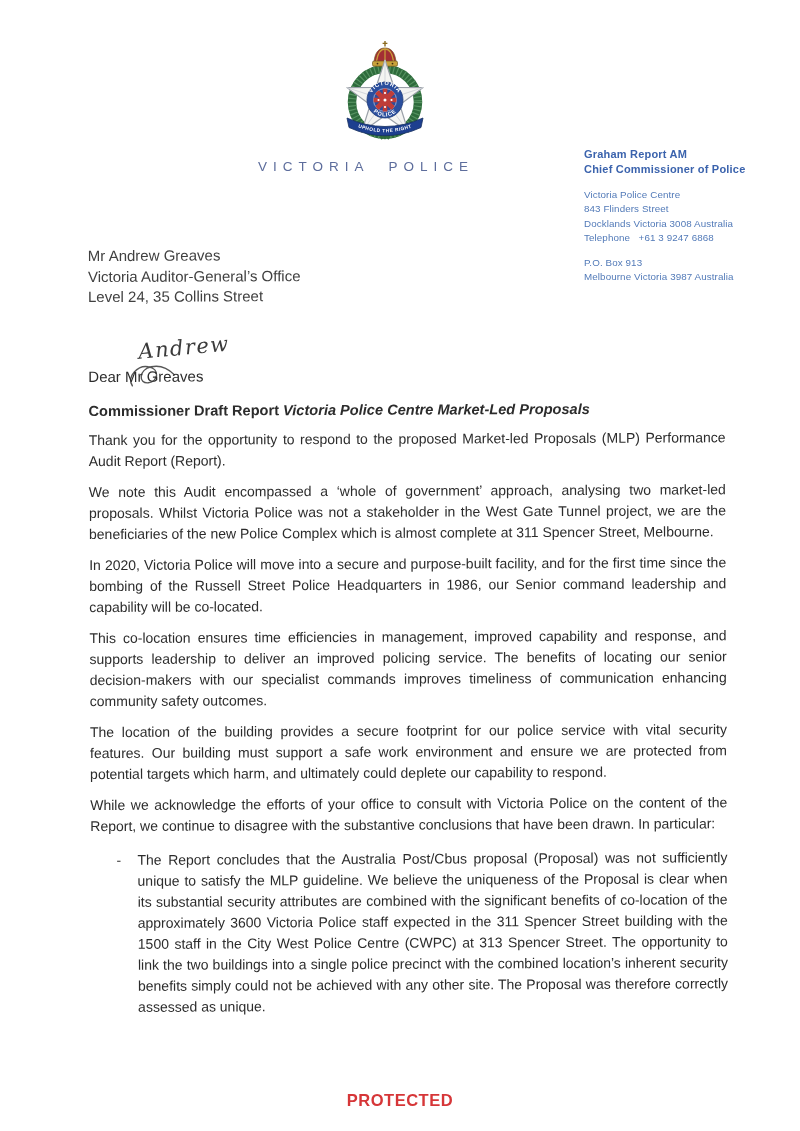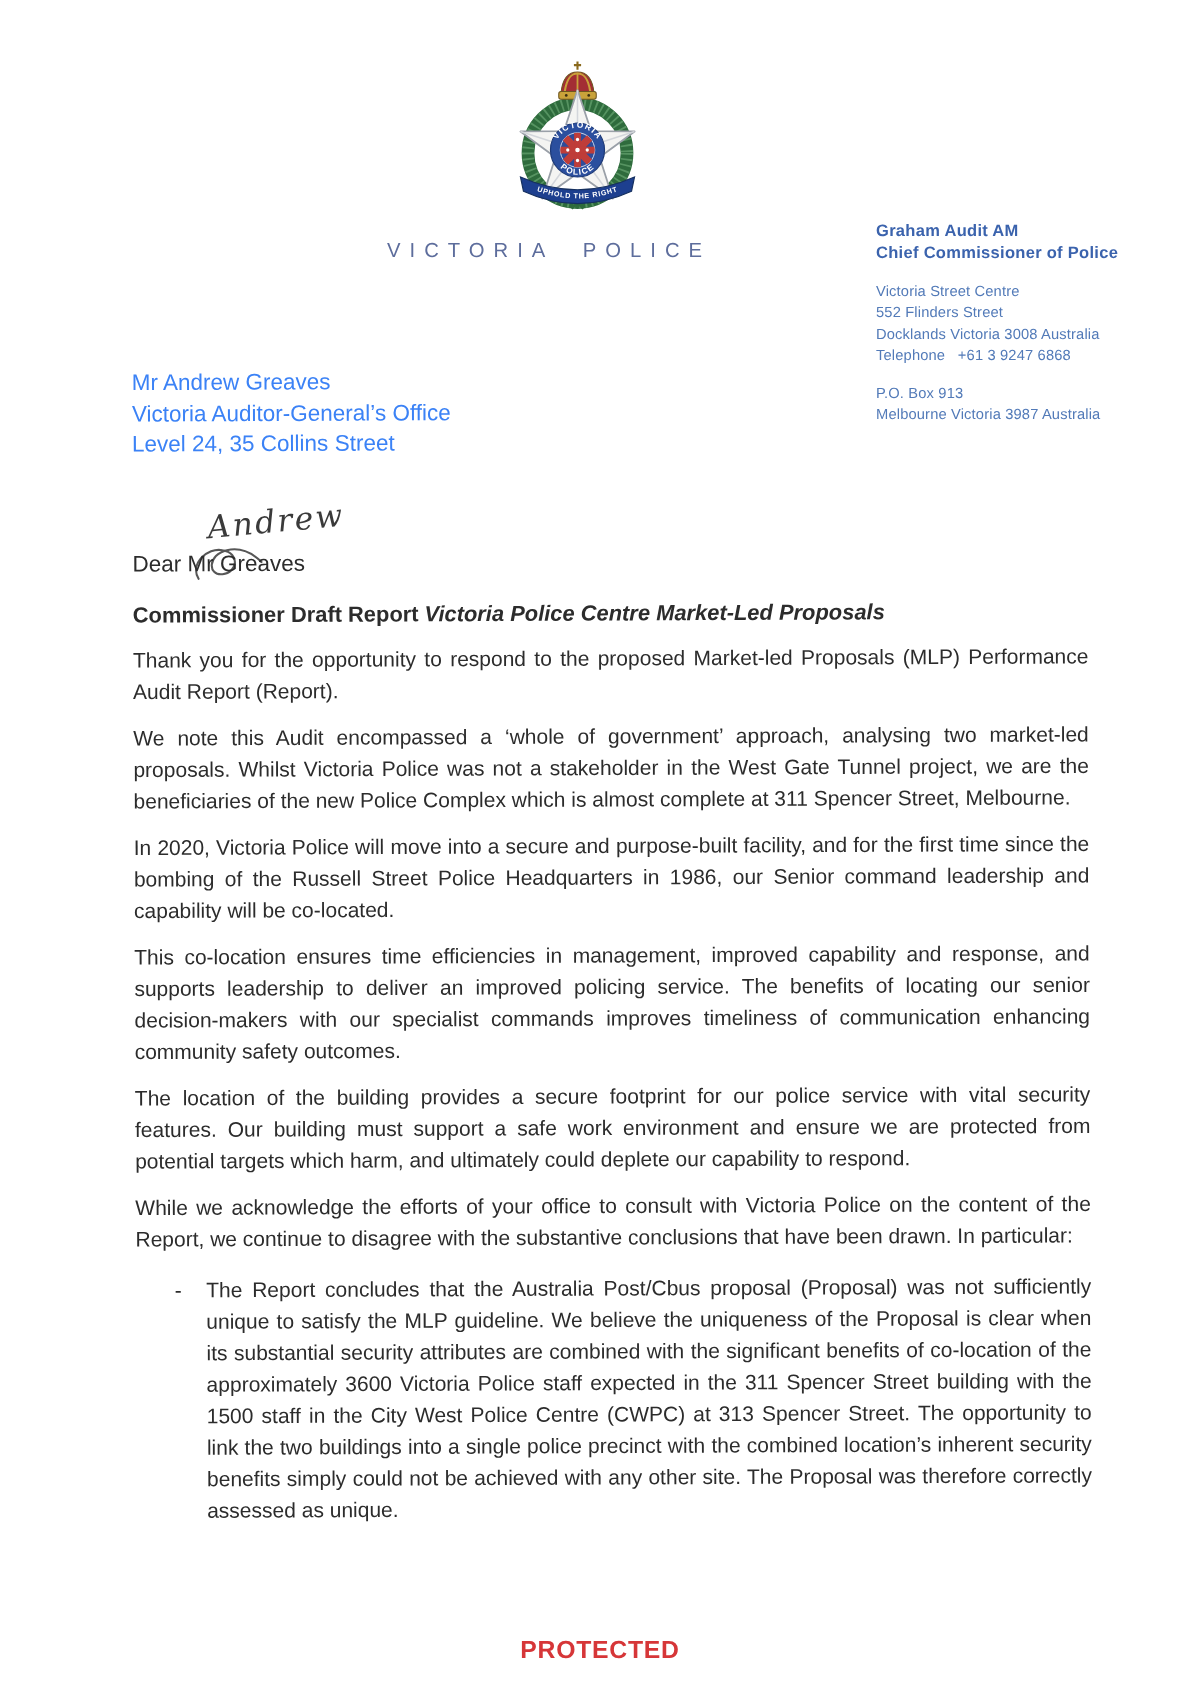--- a/index.html
+++ b/index.html
@@ -15,21 +15,21 @@
     font-weight:400;white-space:nowrap;
   }
   .contact{position:absolute;left:584px;top:147px;width:210px;}
   .officer-name,.officer-title{
     font-size:11px;font-weight:bold;color:#3b63ad;line-height:15px;letter-spacing:.2px;
   }
   .contact-group{margin-top:11px;}
   .contact-line{font-size:9.8px;color:#527ab8;line-height:14.3px;white-space:pre-wrap;letter-spacing:.1px;}
   
   .scanned{position:absolute;left:0;top:0;width:800px;height:1131px;transform:rotate(-0.25deg);transform-origin:100px 300px;}
-  .recipient{position:absolute;left:88px;top:246px;font-size:15px;line-height:20.5px;color:#3b82f6;}
+  .recipient{position:absolute;left:88px;top:246px;font-size:15px;line-height:20.5px;color:#404040;}
   .handwritten{
     position:absolute;left:138px;top:336px;font-family:"DejaVu Serif",serif;font-style:italic;
     font-size:21px;color:#3a3a3a;transform:rotate(-5deg);letter-spacing:1.5px;
   }
   .scribble{position:absolute;left:124px;top:362px;width:56px;height:28px;}
   .salutation{position:absolute;left:88px;top:368px;font-size:15px;margin:0;}
   .letter-main{position:absolute;left:88px;top:403px;width:637px;}
   .subject{margin:0 0 11px 0;font-size:14.6px;}
   .subject .subj-prefix{font-weight:bold;margin-right:4px;}
   .subject .subj-title{font-weight:bold;font-style:italic;}
@@ -106,25 +106,25 @@
       <path d="M8,78 Q46,95 84,78 L82,87.5 Q46,104 10,87.5 Z" fill="#1d3f8f" stroke="#16305f" stroke-width="0.8"></path>
       <text font-family="Liberation Sans, sans-serif" font-size="4.8" font-weight="bold" fill="#ffffff" letter-spacing="0.5">
         <textPath href="#crestBan" startOffset="50%" text-anchor="middle">UPHOLD THE RIGHT</textPath>
       </text>
     </g>
   </svg>
 
   <div class="wordmark">VICTORIA POLICE</div>
 
   <aside class="contact">
-    <div class="officer-name">Graham Audit AM</div>
+    <div class="officer-name">Graham Report AM</div>
     <div class="officer-title">Chief Commissioner of Police</div>
     <div class="contact-group">
-      <div class="contact-line">Victoria Street Centre</div>
-      <div class="contact-line">552 Flinders Street</div>
+      <div class="contact-line">Victoria Police Centre</div>
+      <div class="contact-line">843 Flinders Street</div>
       <div class="contact-line">Docklands Victoria 3008 Australia</div>
       <div class="contact-line">Telephone   +61 3 9247 6868</div>
     </div>
     <div class="contact-group">
       <div class="contact-line">P.O. Box 913</div>
       <div class="contact-line">Melbourne Victoria 3987 Australia</div>
     </div>
   </aside>
 
   <div class="scanned">

